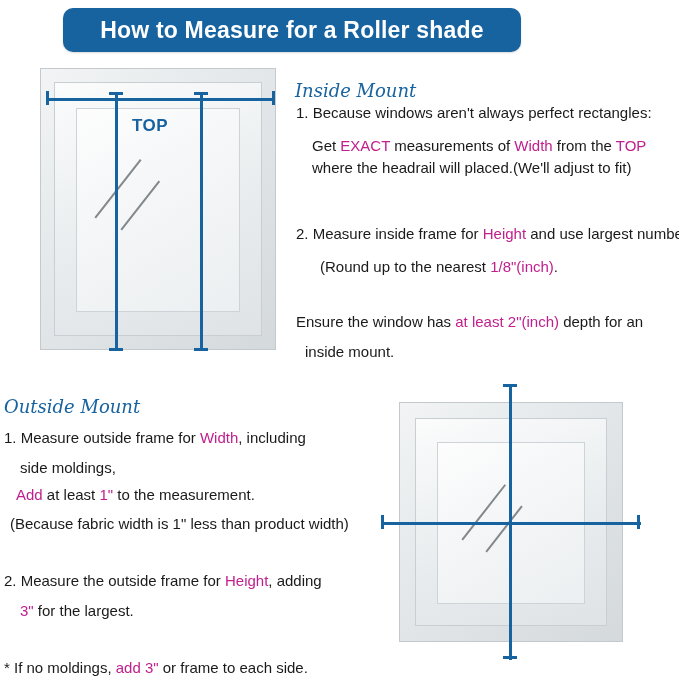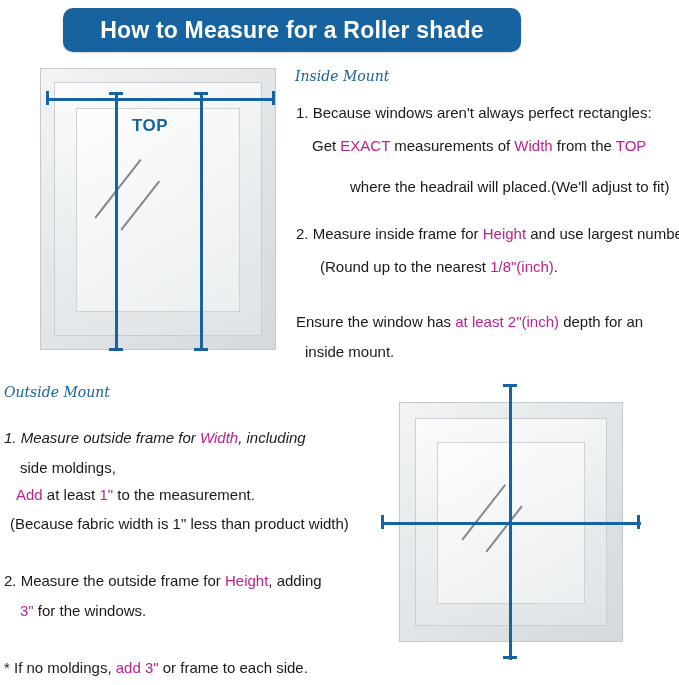--- a/index.html
+++ b/index.html
@@ -36,23 +36,24 @@
     font-weight: bold;
     letter-spacing: 0.2px;
     white-space: nowrap;
   }
 
   
   .section-heading {
     position: absolute;
     font-family: "DejaVu Serif", serif;
     font-style: italic;
-    font-size: 14px;
+    font-size: 18px;
     color: #1763a0;
     white-space: nowrap;
+    margin-top: 12px;
   }
   #inside-mount-heading { left: 295px; top: 68px; }
   #outside-mount-heading { left: 4px; top: 384px; }
 
   
   .body-line {
     position: absolute;
     font-size: 15px;
     line-height: 17px;
     color: #1a1a1a;
@@ -173,27 +174,27 @@
 
   <div class="meas-line meas-v" style="left:128px; top:0px; height:276px;"></div>
   <div class="cap cap-h" style="left:122px; top:0px;"></div>
   <div class="cap cap-h" style="left:122px; top:272px;"></div>
 </div>
 
 <div class="section-heading" id="inside-mount-heading">Inside Mount</div>
 
 <div class="body-line" style="left:296px; top:104px;"><span>1. Because windows aren't always perfect rectangles:</span></div>
 <div class="body-line" style="left:312px; top:137px;"><span>Get </span><span class="hl-pink">EXACT</span><span> measurements of </span><span class="hl-pink">Width</span><span> from the </span><span class="hl-pink">TOP</span></div>
-<div class="body-line" style="left:312px; top:178px;margin-left:38px;"><span>where the headrail will placed.(We'll adjust to fit)</span></div>
+<div class="body-line" style="left:312px; top:159px;"><span>where the headrail will placed.(We'll adjust to fit)</span></div>
 <div class="body-line" style="left:296px; top:225px;"><span>2. Measure inside frame for </span><span class="hl-pink">Height</span><span> and use largest number</span></div>
 <div class="body-line" style="left:301px; top:258px;margin-left:19px;"><span>(Round up to the nearest </span><span class="hl-pink">1/8"(inch)</span><span>.</span></div>
 <div class="body-line" style="left:296px; top:313px;"><span>Ensure the window has </span><span class="hl-pink">at least 2"(inch)</span><span> depth for an</span></div>
 <div class="body-line" style="left:296px; top:343px;padding-left:9px;"><span>inside mount.</span></div>
 
 <div class="section-heading" id="outside-mount-heading">Outside Mount</div>
 
-<div class="body-line" style="left:4px; top:429px;font-style:italic;"><span>1. Measure outside frame for </span><span class="hl-pink">Width</span><span>, including</span></div>
+<div class="body-line" style="left:4px; top:429px;"><span>1. Measure outside frame for </span><span class="hl-pink">Width</span><span>, including</span></div>
 <div class="body-line" style="left:20px; top:459px;"><span>side moldings,</span></div>
 <div class="body-line" style="left:16px; top:486px;"><span class="hl-pink">Add</span><span> at least </span><span class="hl-pink">1"</span><span> to the measurement.</span></div>
 <div class="body-line" style="left:10px; top:515px;"><span>(Because fabric width is 1" less than product width)</span></div>
 <div class="body-line" style="left:4px; top:572px;"><span>2. Measure the outside frame for </span><span class="hl-pink">Height</span><span>, adding</span></div>
-<div class="body-line" style="left:20px; top:602px;"><span class="hl-pink">3"</span><span>  for the windows.</span></div>
+<div class="body-line" style="left:20px; top:602px;"><span class="hl-pink">3"</span><span>  for the largest.</span></div>
 <div class="body-line" style="left:4px; top:659px;"><span>* If no moldings, </span><span class="hl-pink">add 3"</span><span> or frame to each side.</span></div>
 
 </body></html>

